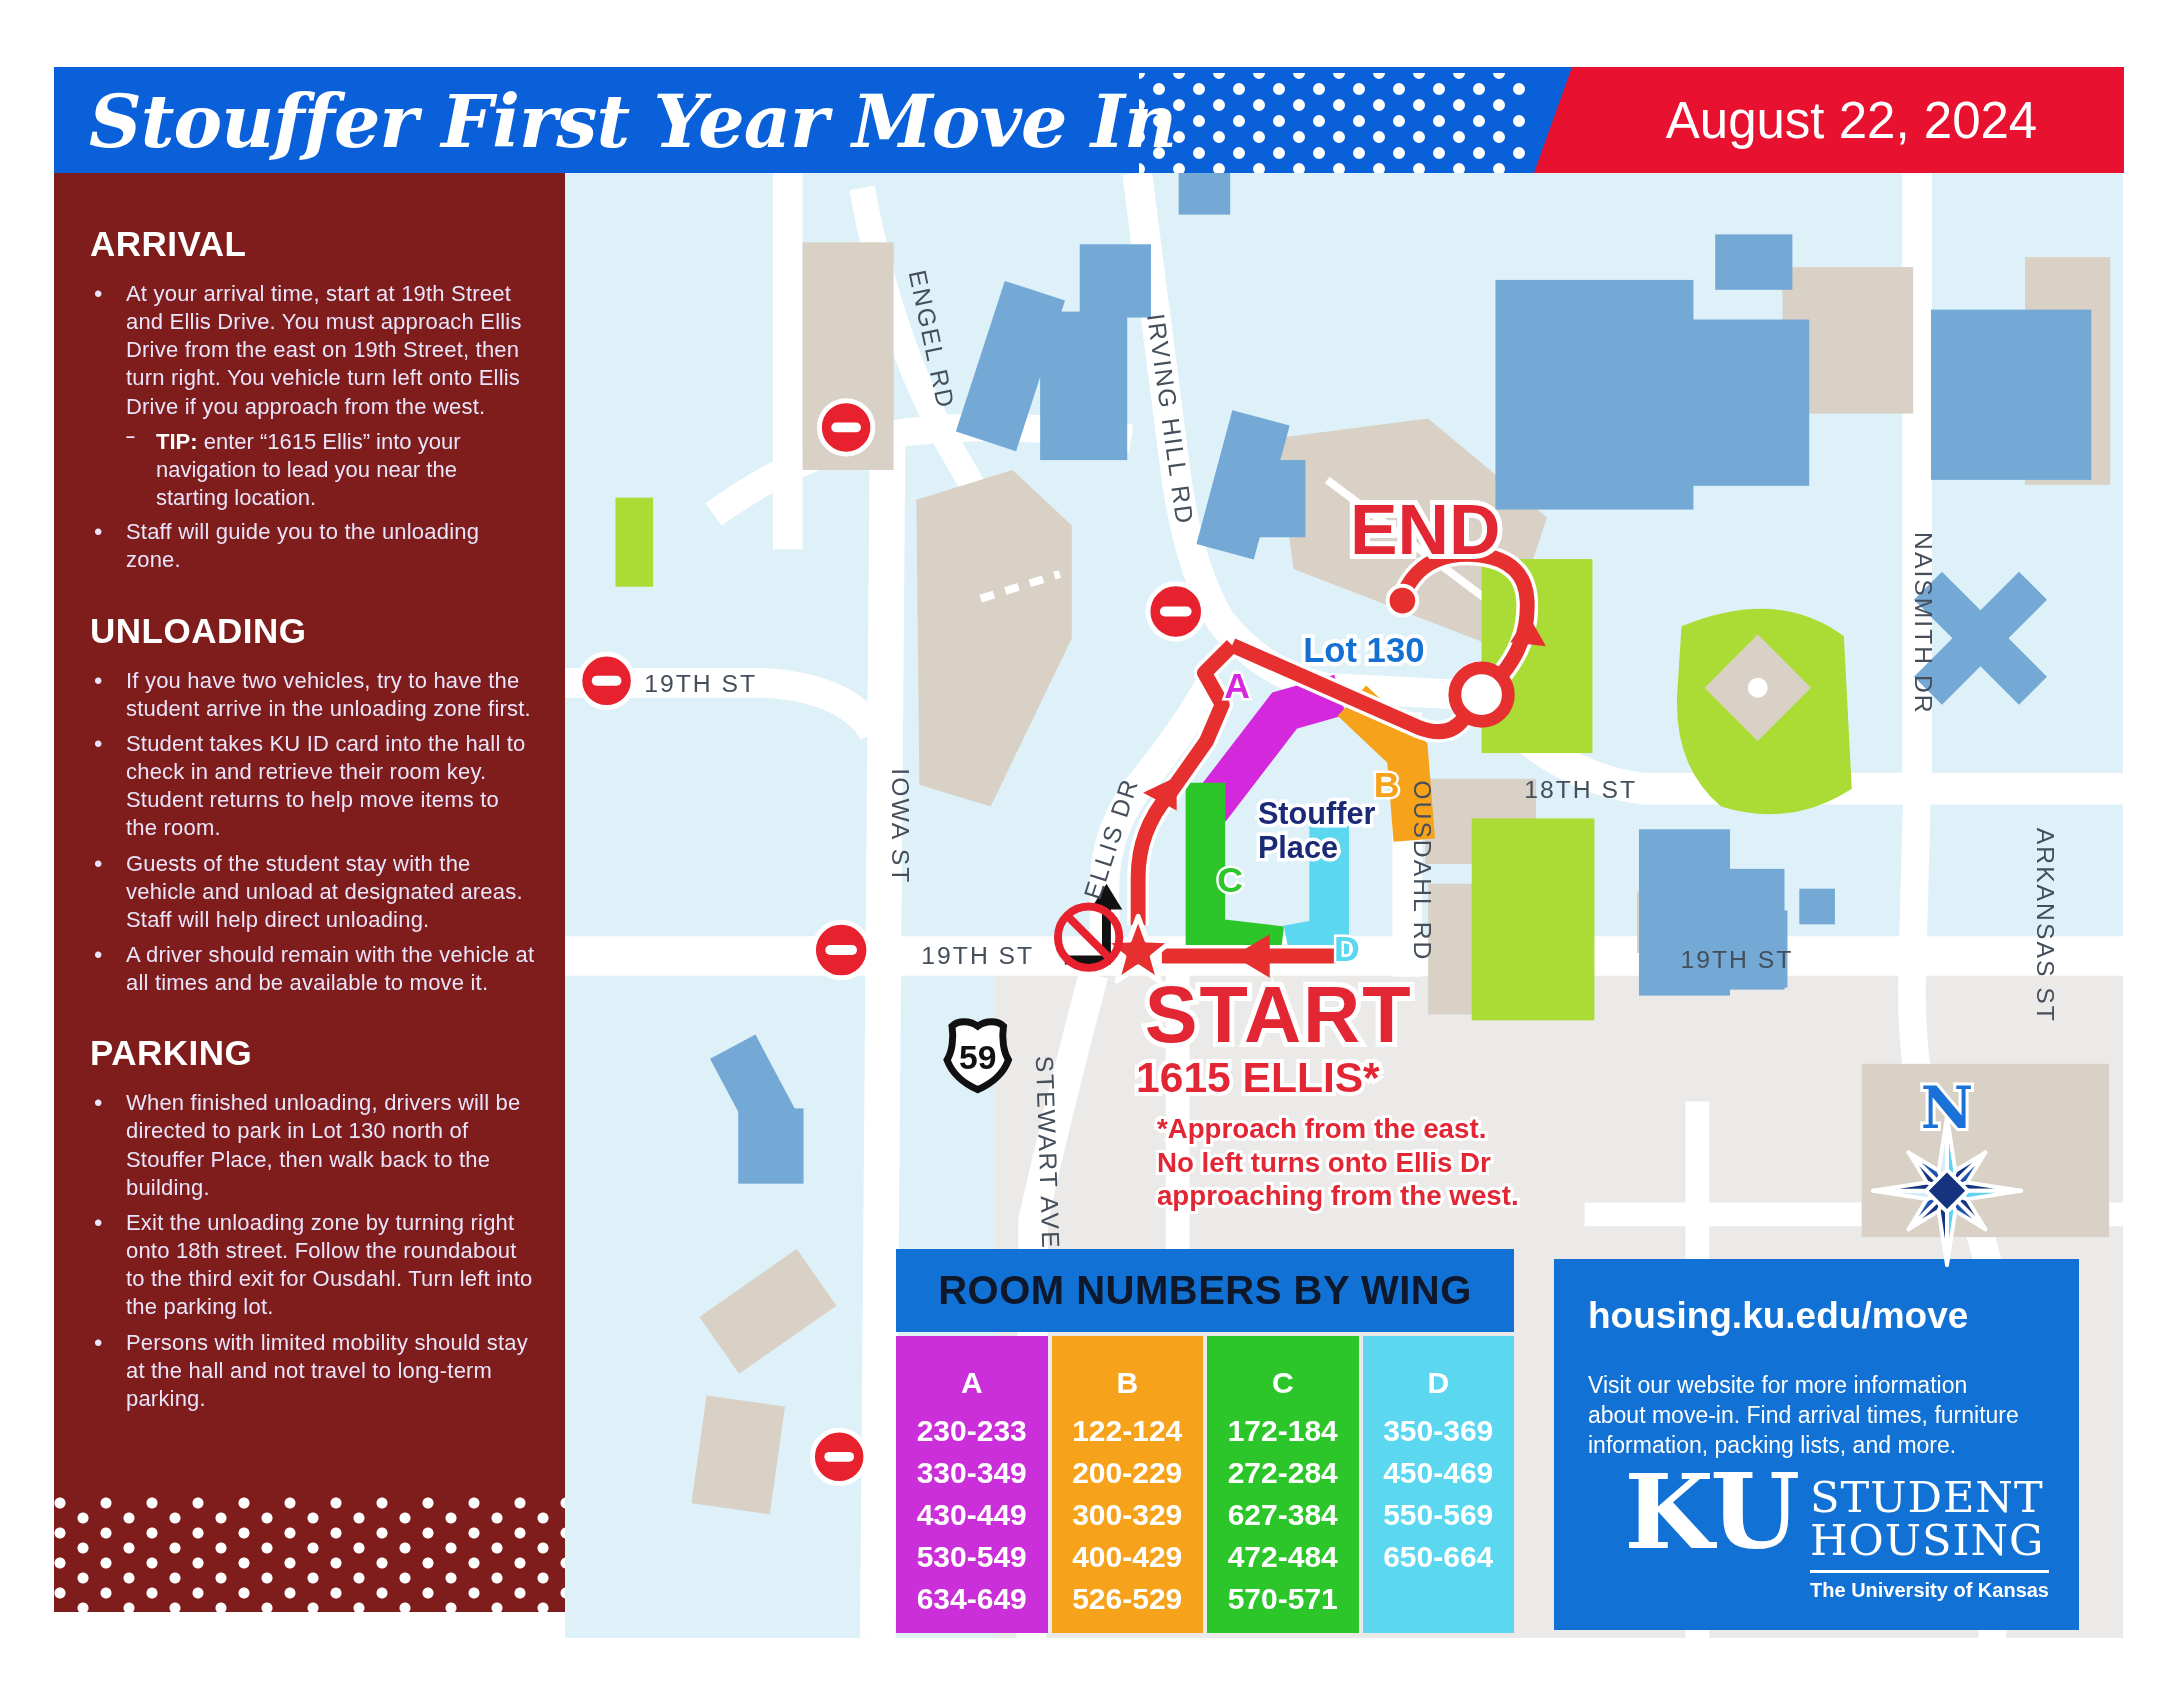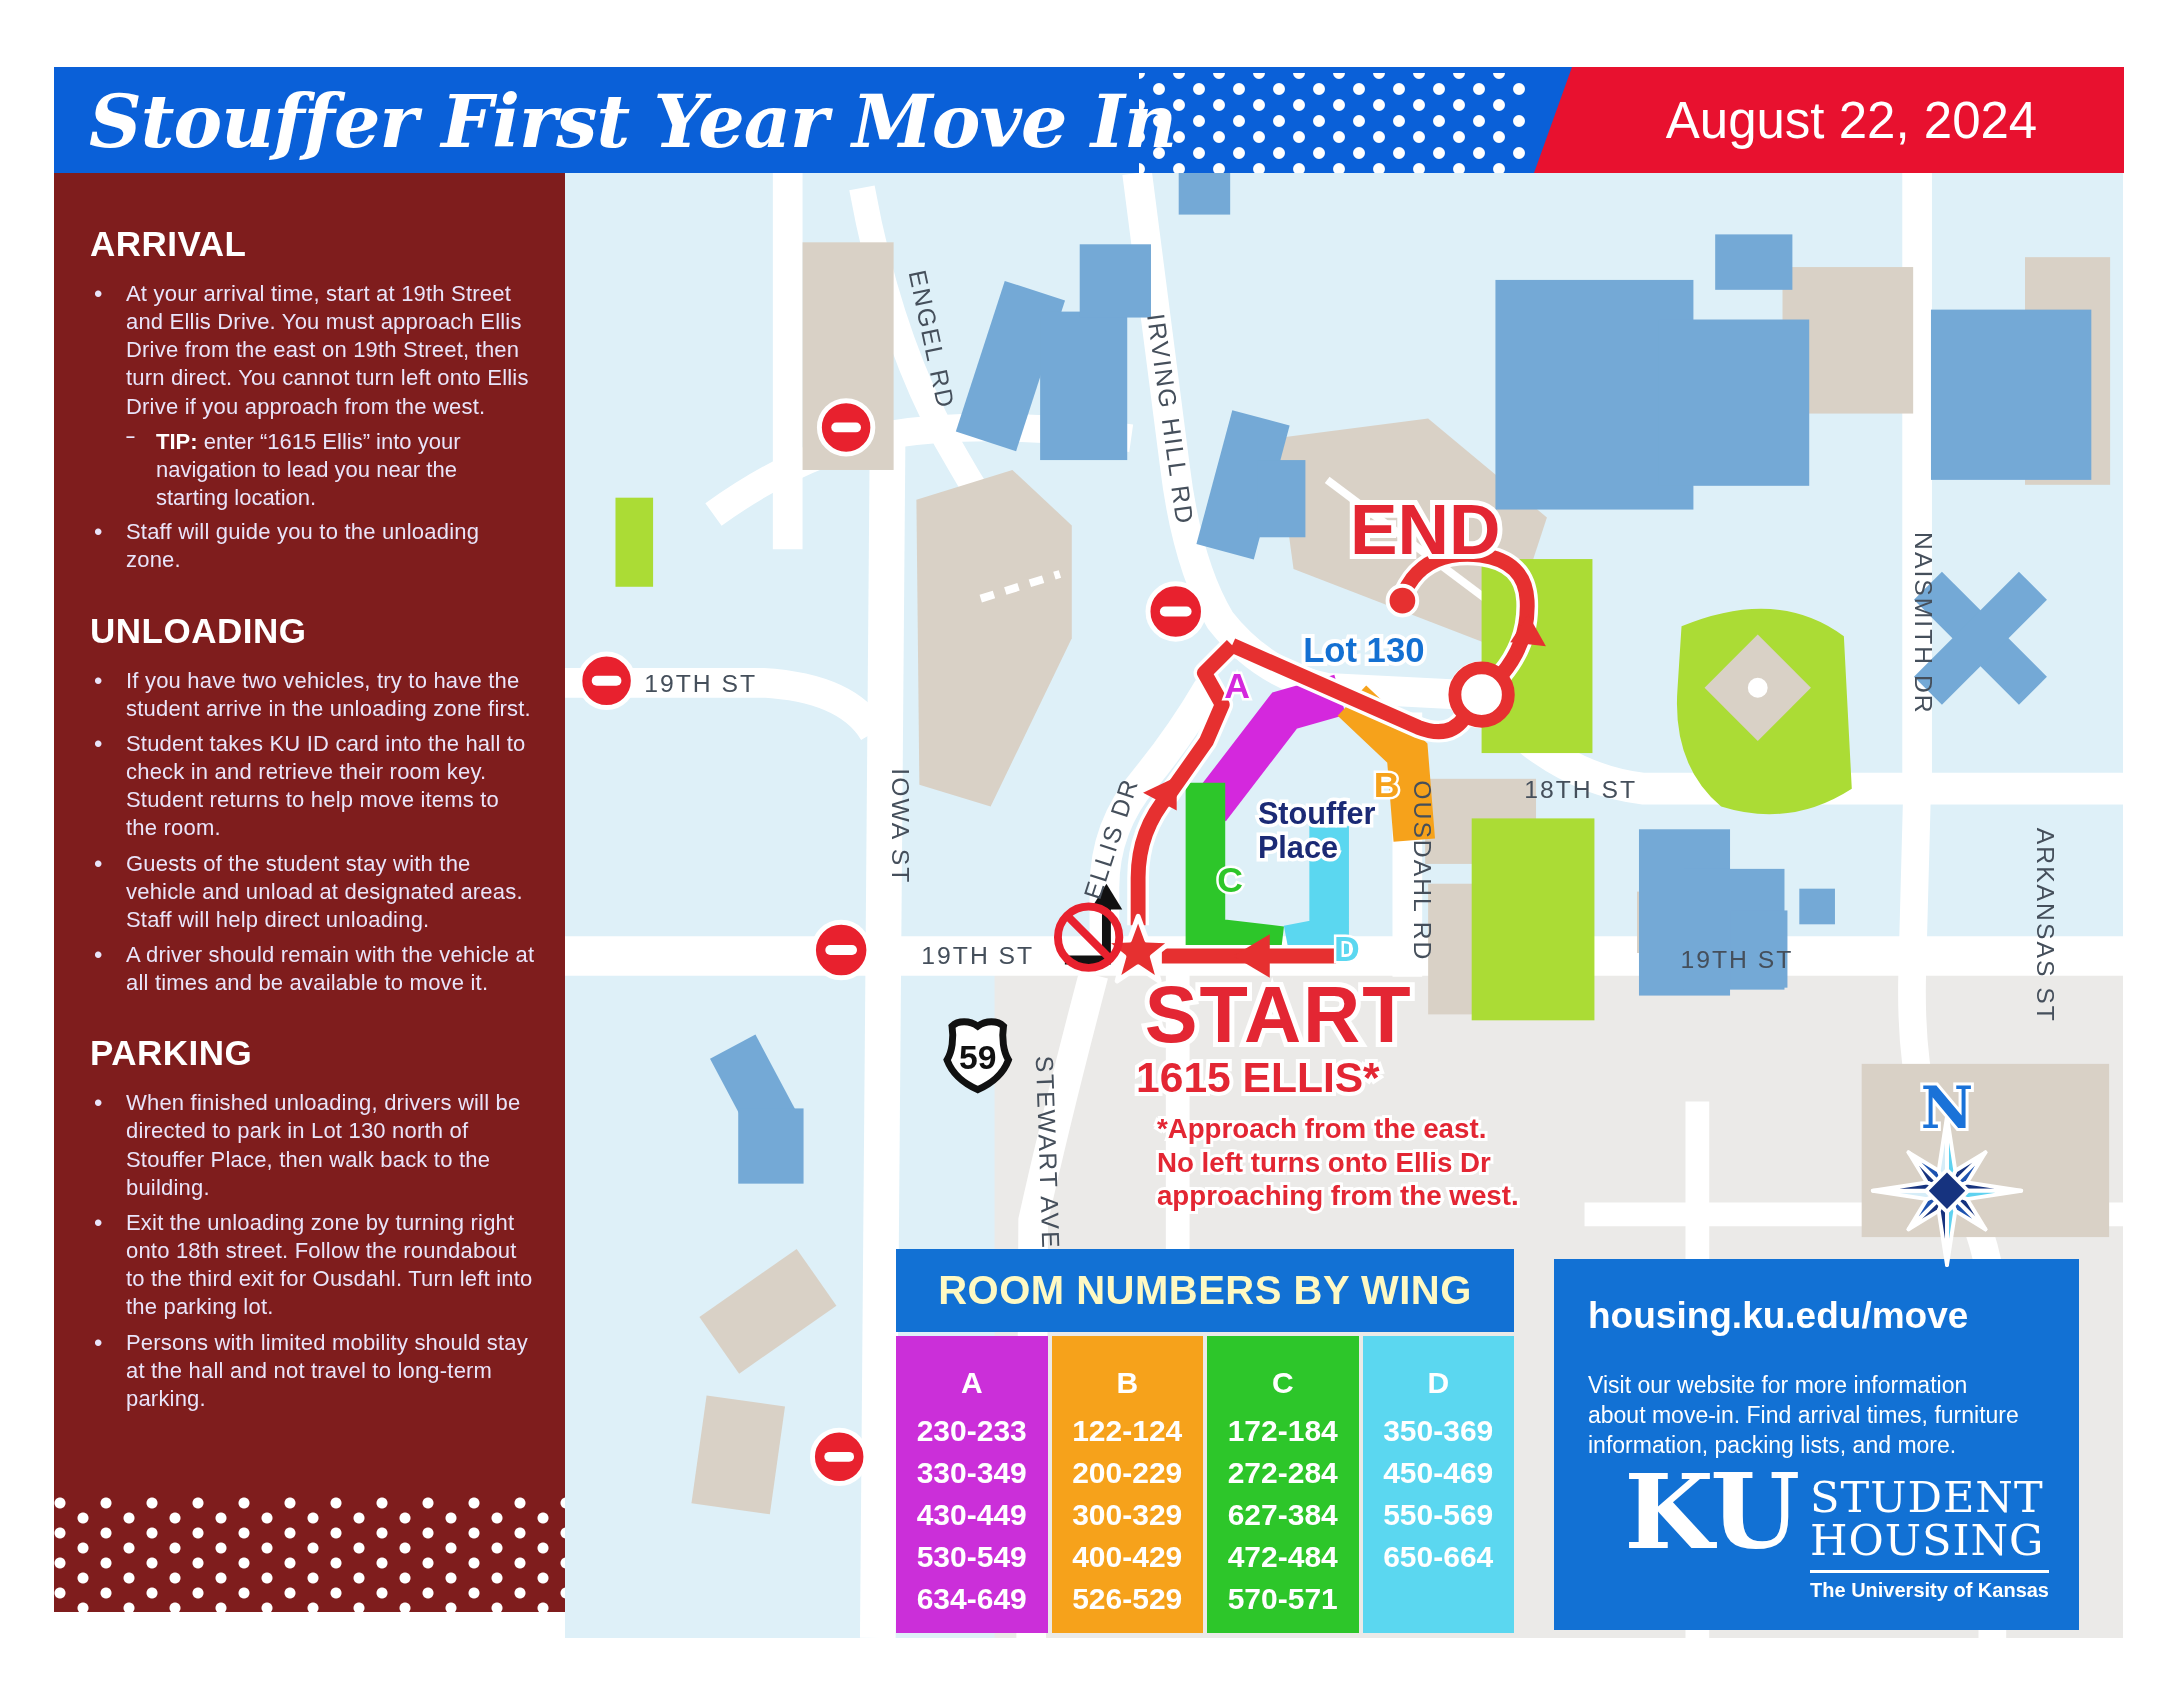--- a/index.html
+++ b/index.html
@@ -40,21 +40,21 @@
      background-size:46px 30px,46px 30px;background-position:6px 6px,29px 21px;}
 
   
   .map{position:absolute;left:565px;top:173px;width:1558px;height:1465px;background:#def0f8;}
   .map svg{display:block;}
   .street-label{font-family:"Liberation Sans",sans-serif;font-size:25px;letter-spacing:2px;
                 fill:#454f5b;}
 
   
   .room-table{position:absolute;left:896px;top:1249px;width:618px;}
-  .rt-header{height:83px;background:#1271d4;color:#fef9c3;display:flex;align-items:center;
+  .rt-header{height:83px;background:#1271d4;color:#0f172a;display:flex;align-items:center;
              justify-content:center;font-size:40px;font-weight:800;letter-spacing:0.5px;}
   .rt-cols{display:flex;gap:4px;margin-top:4px;background:transparent;}
   .wing-col{flex:1;height:297px;color:#fff;text-align:center;box-sizing:border-box;padding-top:30px;}
   .wing-letter{font-size:30px;font-weight:800;margin-bottom:10px;}
   .rooms{font-size:30px;font-weight:800;line-height:1.4;}
 
   
   .info-box{position:absolute;left:1554px;top:1259px;width:525px;height:371px;background:#1271d4;
             box-sizing:border-box;padding:36px 34px;color:#fff;}
   .ib-url{font-size:37px;font-weight:800;margin-bottom:34px;}
@@ -78,21 +78,21 @@
   <div class="header-dots"></div>
   <div class="header-red"></div>
   <div class="header-title">Stouffer First Year Move In</div>
   <div class="header-date">August 22, 2024</div>
 
   <aside class="sidebar">
     <div class="side-section">
       <h2>ARRIVAL</h2>
       <div class="bullet">
         <span class="bdot"></span>
-        <p class="btxt" style="margin:0">At your arrival time, start at 19th Street and Ellis Drive. You must approach Ellis Drive from the east on 19th Street, then turn direct. You cannot turn left onto Ellis Drive if you approach from the west.</p>
+        <p class="btxt" style="margin:0">At your arrival time, start at 19th Street and Ellis Drive. You must approach Ellis Drive from the east on 19th Street, then turn right. You vehicle turn left onto Ellis Drive if you approach from the west.</p>
       </div>
       <div class="sub">
         <span class="sdash"></span>
         <p class="stxt" style="margin:0"><b>TIP:</b> <span>enter “1615 Ellis” into your navigation to lead you near the starting location.</span></p>
       </div>
       <div class="bullet">
         <span class="bdot"></span>
         <p class="btxt" style="margin:0">Staff will guide you to the unloading zone.</p>
       </div>
     </div>

